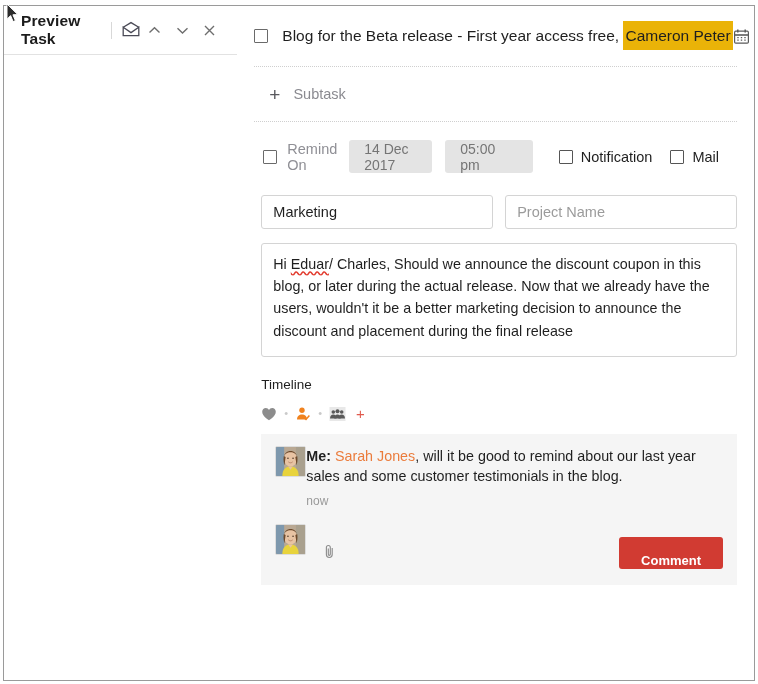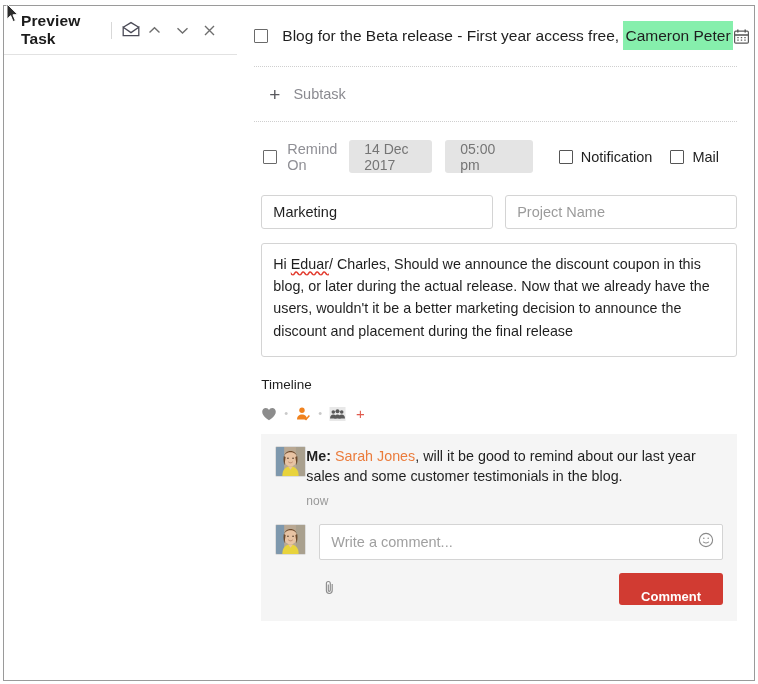--- a/index.html
+++ b/index.html
@@ -64,21 +64,21 @@
     width: 14px; height: 14px; flex: 0 0 14px;
     border: 1px solid #6a6a6a; background: #fff;
     border-radius: 1px; display: inline-block; cursor: pointer;
   }
   .task-title {
     margin-left: 14px;
     font-size: 15.5px; color: #1f1f1f; line-height: 1.3;
     white-space: nowrap;
   }
   .mention-pink {
-    background: #86efac; color: #1f1f1f; padding: 6px 2px;
+    background: #eab308; color: #1f1f1f; padding: 6px 2px;
   }
   .task-icons {
     margin-left: auto; display: flex; align-items: center; gap: 17px;
     color: #5a5a5a;
   }
   .task-icons .ticon { width: 17px; height: 17px; display:block; cursor: pointer; }
   .excl {
     font-size: 17px; font-weight: bold; color: #5a5a5a;
     line-height: 1; cursor: pointer; padding: 0 3px;
   }
@@ -375,31 +375,20 @@
             <path d="M8.6 10 C7.6 16 9.4 20 9.4 20 L10.6 11 Z" fill="#6e4a2c"></path>
             <path d="M23.4 10 C24.4 16 22.6 20 22.6 20 L21.4 11 Z" fill="#6e4a2c"></path>
             <path d="M7 32 C7 24.5 11 21.6 16 21.6 C21 21.6 25 24.5 25 32 Z" fill="#e8d33c"></path>
             <path d="M13.4 21.6 L16 25 L18.6 21.6 Z" fill="#e8c3a3"></path>
             <circle cx="13.2" cy="12.4" r="0.9" fill="#4a3526"></circle>
             <circle cx="18.8" cy="12.4" r="0.9" fill="#4a3526"></circle>
             <path d="M13.6 16.4 C14.8 17.8 17.2 17.8 18.4 16.4" stroke="#b07a5c" stroke-width="0.9" fill="none"></path>
           </svg>
         </span>
         <div class="compose-main">
-          <div class="compose-input-wrap">
-            <input class="compose-input" placeholder="Write a comment..." style="">
-            <span class="smiley" title="Emoji">
-              <svg width="16" height="16" viewBox="0 0 16 16" fill="none" stroke="currentColor" stroke-width="1.1">
-                <circle cx="8" cy="8" r="6.6"></circle>
-                <circle cx="5.8" cy="6.3" r="0.75" fill="currentColor" stroke="none"></circle>
-                <circle cx="10.2" cy="6.3" r="0.75" fill="currentColor" stroke="none"></circle>
-                <path d="M5.2 9.8 C6.2 11.4 9.8 11.4 10.8 9.8"></path>
-              </svg>
-            </span>
-          </div>
           <div class="compose-actions">
             <span class="clip-btn" title="Attach file">
               <svg width="15" height="17" viewBox="0 0 15 17" fill="none" stroke="currentColor" stroke-width="1.15">
                 <path d="M10.2 5 V11.6 a2.9 2.9 0 0 1 -5.8 0 V4.4 a1.95 1.95 0 0 1 3.9 0 V11.3 a1 1 0 0 1 -2 0 V5.6"></path>
               </svg>
             </span>
             <button class="btn-comment">Comment</button>
           </div>
         </div>
       </div>

